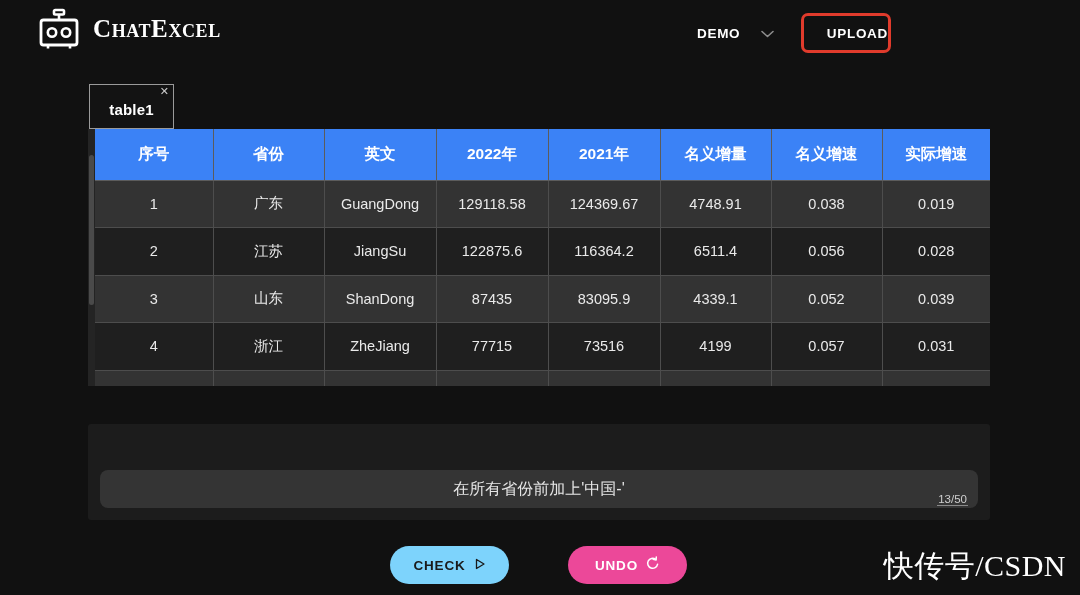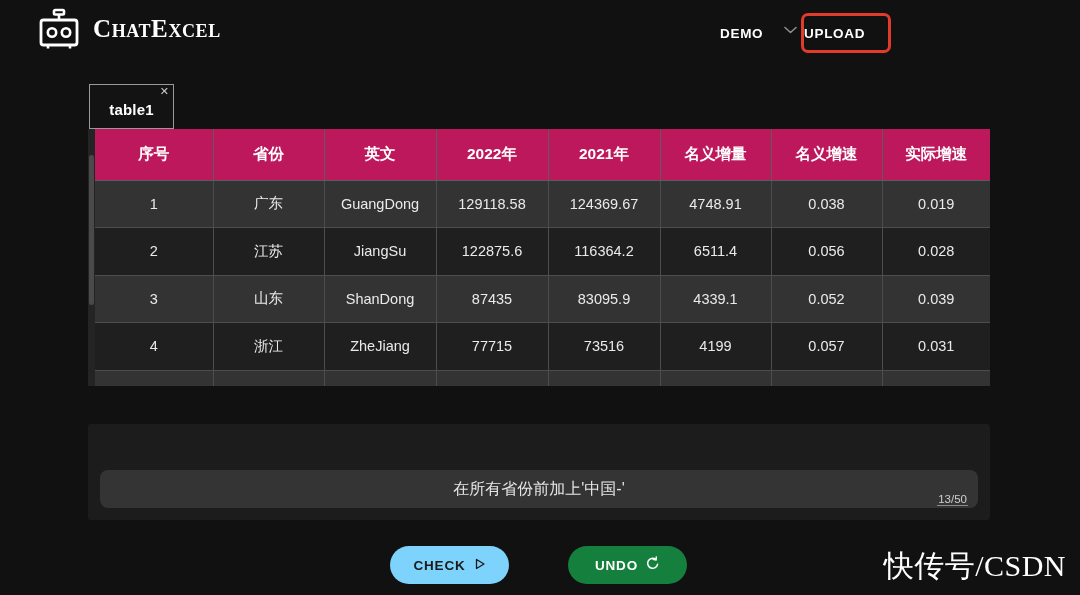--- a/index.html
+++ b/index.html
@@ -46,41 +46,40 @@
     font-variant: small-caps;
     font-family: "Liberation Serif", serif;
   }
 
   
   .nav-demo {
     position: absolute;
     left: 697px;
     top: 26px;
     display: flex;
-    align-items: flex-start;
+    align-items: center;
     gap: 21px;
     font-size: 13.5px;
     font-weight: 700;
     letter-spacing: 0.7px;
     color: #ffffff;
-    margin-left: 23px;
   }
   .chev { display: block; }
 
   .upload-wrap {
     position: absolute;
     left: 801px;
     top: 13px;
     width: 90px;
     height: 40px;
     border: 3px solid #e03b2c;
     border-radius: 7px;
     display: flex;
     align-items: center;
-    justify-content: flex-start;
+    justify-content: flex-end;
   }
   .upload-label {
     font-size: 13.5px;
     font-weight: 700;
     letter-spacing: 0.7px;
     color: #ffffff;
   }
 
   .download-wrap {
     position: absolute;
@@ -174,21 +173,21 @@
   table.grid {
     position: absolute;
     left: 7px;
     top: 0;
     width: 895px;
     border-collapse: collapse;
     table-layout: fixed;
   }
   table.grid th {
     height: 51px;
-    background: #be185d;
+    background: #3b82f6;
     color: #ffffff;
     font-size: 15.5px;
     font-weight: 700;
     text-align: center;
     border-right: 1px solid #5c5c5c;
     border-bottom: 1px solid #5c5c5c;
   }
   table.grid th:last-child { border-right: none; }
 
   table.grid td {
@@ -270,21 +269,21 @@
     font-weight: 700;
     letter-spacing: 0.8px;
     color: #1a1a1a;
   }
   .btn-undo {
     position: absolute;
     left: 568px;
     top: 546px;
     width: 119px;
     height: 38px;
-    background: #15803d;
+    background: #ec4899;
     border-radius: 19px;
     display: flex;
     align-items: center;
     justify-content: center;
     gap: 8px;
   }
   .btn-undo-label {
     font-size: 13.5px;
     font-weight: 700;
     letter-spacing: 0.8px;

